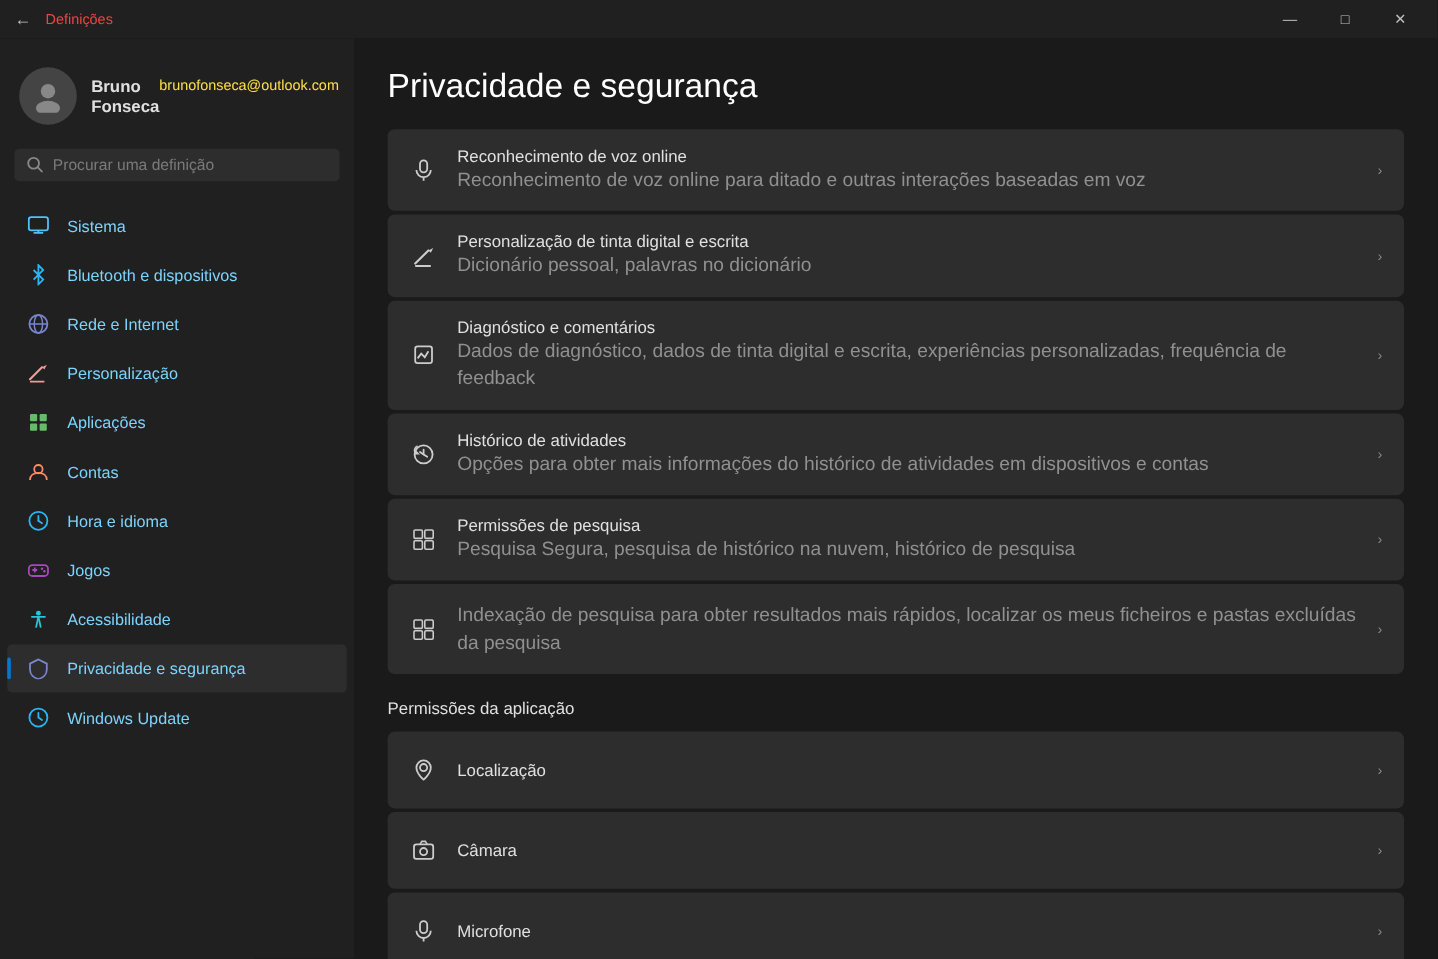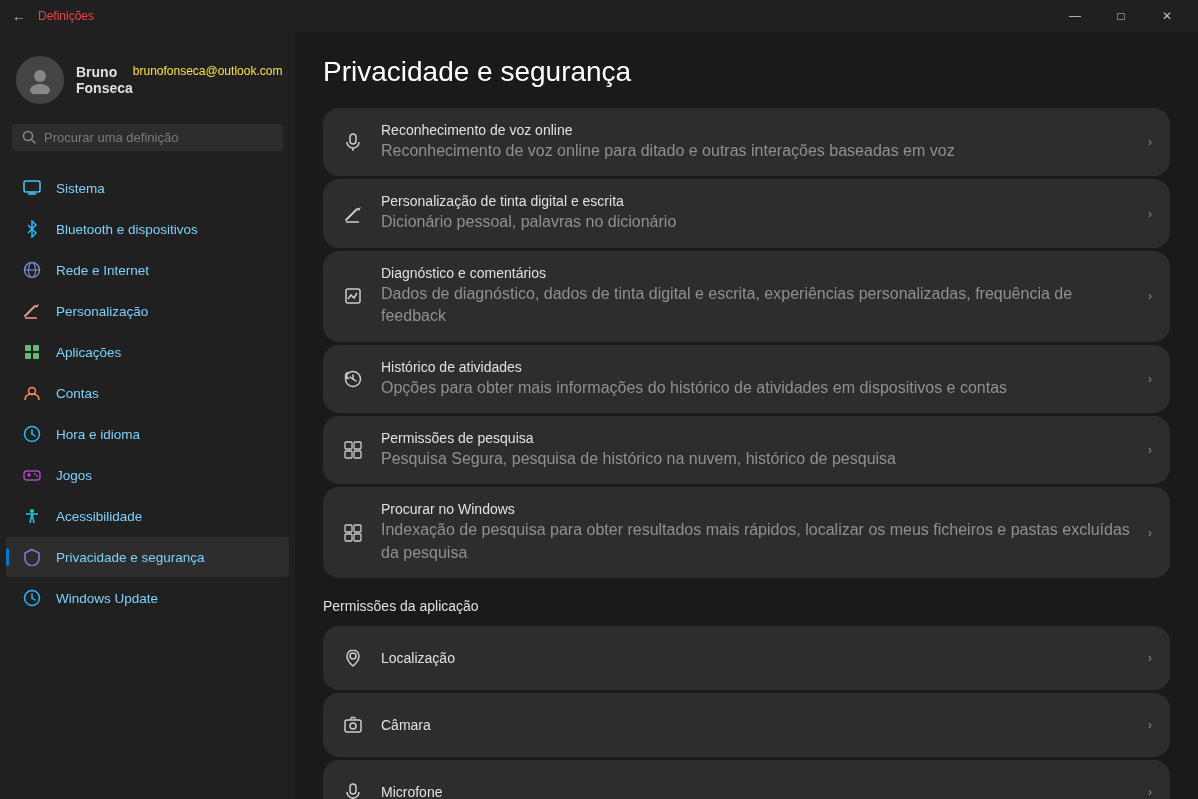--- a/index.html
+++ b/index.html
@@ -161,21 +161,21 @@
     .settings-list {
       display: flex;
       flex-direction: column;
       gap: 3px;
     }
 
     .settings-item {
       display: flex;
       align-items: center;
       background: #2d2d2d;
-      border-radius: 16px;
+      border-radius: 6px;
       padding: 14px 18px;
       cursor: pointer;
       gap: 16px;
       min-height: 64px;
     }
 
     .item-icon {
       width: 24px;
       height: 24px;
       display: flex;
@@ -452,21 +452,20 @@
         <div class="settings-item">
     <span class="item-icon">
             <svg width="20" height="20" viewBox="0 0 20 20" fill="none">
               <rect x="2" y="2" width="7" height="7" rx="1" stroke="#ccc" stroke-width="1.3"></rect>
               <rect x="11" y="2" width="7" height="7" rx="1" stroke="#ccc" stroke-width="1.3"></rect>
               <rect x="2" y="11" width="7" height="7" rx="1" stroke="#ccc" stroke-width="1.3"></rect>
               <rect x="11" y="11" width="7" height="7" rx="1" stroke="#ccc" stroke-width="1.3"></rect>
             </svg>
           </span>
     <div class="item-text">
-      <span class="item-title">Procurar no Windows</span>
       <span class="item-subtitle">Indexação de pesquisa para obter resultados mais rápidos, localizar os meus ficheiros e pastas excluídas da pesquisa</span>
     </div>
     <span class="item-chevron">›</span>
   </div>
       </div>
 
     <div class="section-header">Permissões da aplicação</div>
 
     <div class="settings-list" id="app-permissions-list">
         <div class="settings-item">

